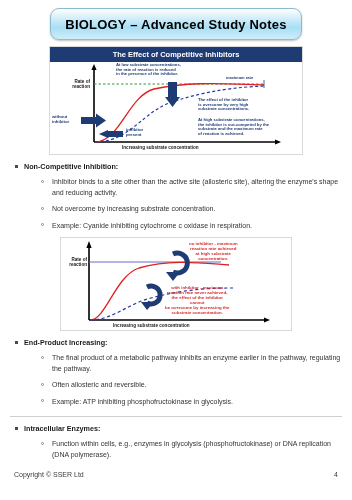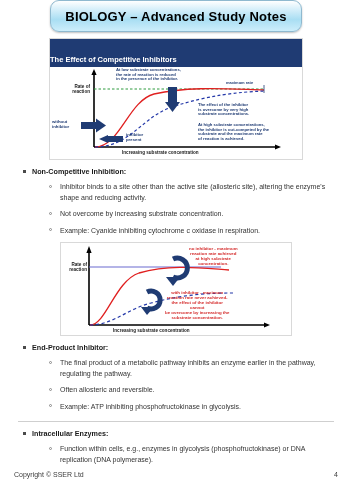--- a/index.html
+++ b/index.html
@@ -7,56 +7,56 @@
     width:352px;height:500px;
     background:#ffffff;
     font-family:"Liberation Sans", sans-serif;
     color:#2b2b2b;
     overflow:hidden;
     position:relative;
   }
   .page{width:352px;height:500px;position:relative;box-sizing:border-box;}
 
   
-  .banner-wrap{display:flex;justify-content:center;}
+  .banner-wrap{display:flex;justify-content:center;padding-top:8px;}
   .banner{
     width:250px;height:30px;
     border-radius:9px;
     border:1px solid #8fb9cf;
     background:linear-gradient(to bottom,#ffffff 0%,#d6effa 28%,#a9def3 62%,#cdeefb 100%);
     display:flex;align-items:center;justify-content:center;
     box-shadow:0 1px 2px rgba(0,0,0,.25);
   }
   .banner-title{
     font-size:13px;font-weight:bold;color:#000;letter-spacing:.2px;
     white-space:nowrap;
   }
 
   
   .figure{margin:6px auto 0 auto;background:#fff;border:1px solid #d9d9d9;}
   .fig1{width:252px;}
   .fig2{width:230px;}
   .fig-head{
-    background:#1f3b73;color:#fff;font-weight:bold;
-    padding:16px 0 3px 0;
+    background:#1f3b73;color:#fff;font-weight:bold;text-align:center;
+    padding:3px 0 3px 0;
   }
   .fig1 .fig-head{font-size:7.5px;}
   .fig2 .fig-head{font-size:8.5px;}
   .fig-body{position:relative;background:#fff;}
   .fig1 .fig-body{height:92px;}
   .fig2 .fig-body{height:92px;}
   .fig-body svg{position:absolute;left:0;top:0;}
 
   .note{position:absolute;font-weight:bold;line-height:1.12;}
   .note-navy{color:#1f3b73;}
   .note-red{color:#d42a2a;}
   .ax-label{position:absolute;font-weight:bold;color:#1a1a1a;line-height:1.15;}
 
   
-  .content{padding:0 18px;}
+  .content{padding:0 10px;}
   .lvl1{
     position:relative;margin:7px 0 0 14px;
     font-size:7.2px;font-weight:bold;color:#1a1a1a;
   }
   .lvl1::before{
     content:"";position:absolute;left:-9px;top:3px;
     width:3px;height:3px;background:#4a4a4a;
   }
   .lvl2{
     position:relative;margin:6px 0 0 42px;
@@ -198,21 +198,21 @@
       <div class="note note-red" style="left:104px;top:48px;font-size:4.4px;white-space:pre-line;text-align:center;">with inhibitor - maximum
 reaction rate never achieved-
 the effect of the inhibitor
 cannot
 be overcome by increasing the
 substrate concentration.</div>
     </div>
   </div>
 
   <div class="content">
-    <div class="lvl1">End-Product Inhibitor:</div>
+    <div class="lvl1">End-Product Increasing:</div>
     <div class="lvl2">The final product of a metabolic pathway inhibits an enzyme earlier in the pathway, regulating the pathway.</div>
     <div class="lvl2">Often allosteric and reversible.</div>
     <div class="lvl2">Example: ATP inhibiting phosphofructokinase in glycolysis.</div>
 
     <div class="hr"></div>
 
     <div class="lvl1">Intracellular Enzymes:</div>
     <div class="lvl2">Function within cells, e.g., enzymes in glycolysis (phosphofructokinase) or DNA replication (DNA polymerase).</div>
   </div>
 

